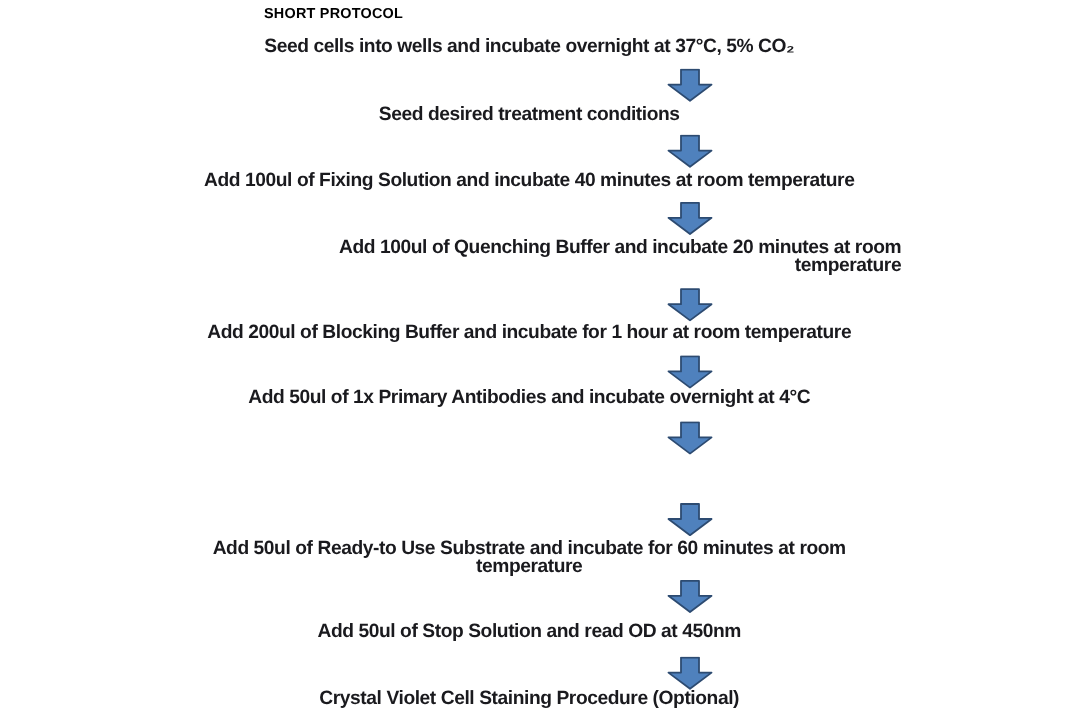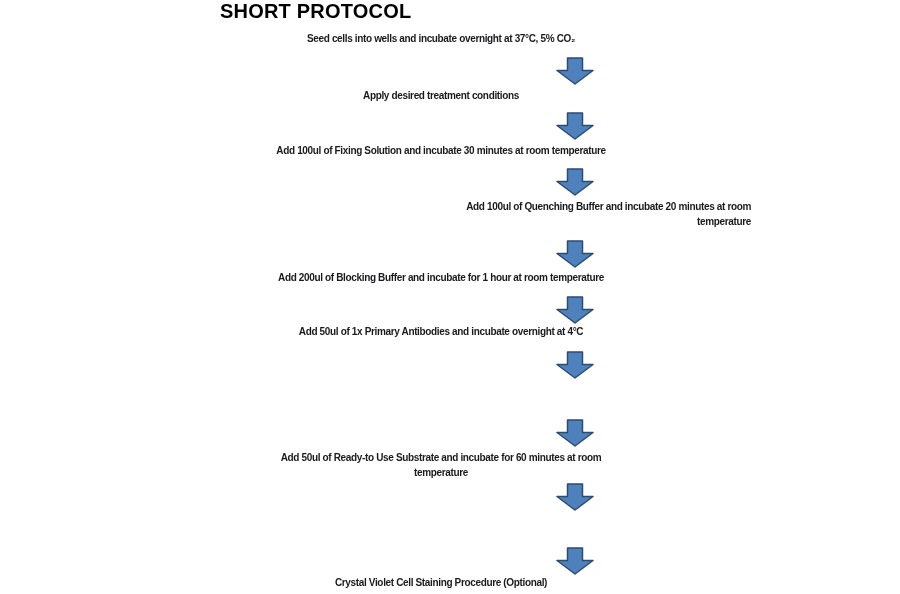--- a/index.html
+++ b/index.html
@@ -12,40 +12,40 @@
     width: 900px;
     height: 594px;
     background: #ffffff;
     overflow: hidden;
     font-family: "Liberation Sans", sans-serif;
   }
   .title {
     position: absolute;
     left: 220px;
     top: 1px;
-    font-size: 20px;
+    font-size: 12px;
     font-weight: bold;
     color: #000000;
     letter-spacing: 0.2px;
     white-space: nowrap;
     line-height: 20px;
   }
   .flow-col {
     position: absolute;
     left: 131px;
     width: 620px;
     top: 0;
     height: 594px;
   }
   .step {
     position: absolute;
     left: 0;
     width: 620px;
     text-align: center;
-    font-size: 10px;
+    font-size: 16px;
     font-weight: bold;
     color: #1a1a1e;
     letter-spacing: -0.35px;
     line-height: 15px;
     white-space: pre-line;
   }
   .arrow {
     position: absolute;
     left: 425px;
     width: 38px;
@@ -87,29 +87,29 @@
   <div class="flow-col">
 
     <div class="step s1">Seed cells into wells and incubate overnight at 37°C, 5% CO₂</div>
 
     <div class="arrow a1">
       <svg width="38" height="28" viewBox="0 0 38 28">
           <path d="M11.5 1 H26.5 V13.5 H37 L19 27 L1 13.5 H11.5 Z" fill="#4f81bd"></path>
         </svg>
     </div>
 
-    <div class="step s2">Apply desired treatment conditions</div>
+    <div class="step s2">Seed desired treatment conditions</div>
 
     <div class="arrow a2">
       <svg width="38" height="28" viewBox="0 0 38 28">
           <path d="M11.5 1 H26.5 V13.5 H37 L19 27 L1 13.5 H11.5 Z" fill="#4f81bd"></path>
         </svg>
     </div>
 
-    <div class="step s3">Add 100ul of Fixing Solution and incubate 30 minutes at room temperature</div>
+    <div class="step s3">Add 100ul of Fixing Solution and incubate 40 minutes at room temperature</div>
 
     <div class="arrow a3">
       <svg width="38" height="28" viewBox="0 0 38 28">
           <path d="M11.5 1 H26.5 V13.5 H37 L19 27 L1 13.5 H11.5 Z" fill="#4f81bd"></path>
         </svg>
     </div>
 
     <div class="step s4">Add 100ul of Quenching Buffer and incubate 20 minutes at room
 temperature</div>
 
@@ -144,20 +144,21 @@
 
     <div class="step s8">Add 50ul of Ready-to Use Substrate and incubate for 60 minutes at room
 temperature</div>
 
     <div class="arrow a8">
       <svg width="38" height="28" viewBox="0 0 38 28">
           <path d="M11.5 1 H26.5 V13.5 H37 L19 27 L1 13.5 H11.5 Z" fill="#4f81bd"></path>
         </svg>
     </div>
 
+    <div class="step s9">Add 50ul of Stop Solution and read OD at 450nm</div>
 
     <div class="arrow a9">
       <svg width="38" height="28" viewBox="0 0 38 28">
           <path d="M11.5 1 H26.5 V13.5 H37 L19 27 L1 13.5 H11.5 Z" fill="#4f81bd"></path>
         </svg>
     </div>
 
     <div class="step s10">Crystal Violet Cell Staining Procedure (Optional)</div>
 
   </div>

